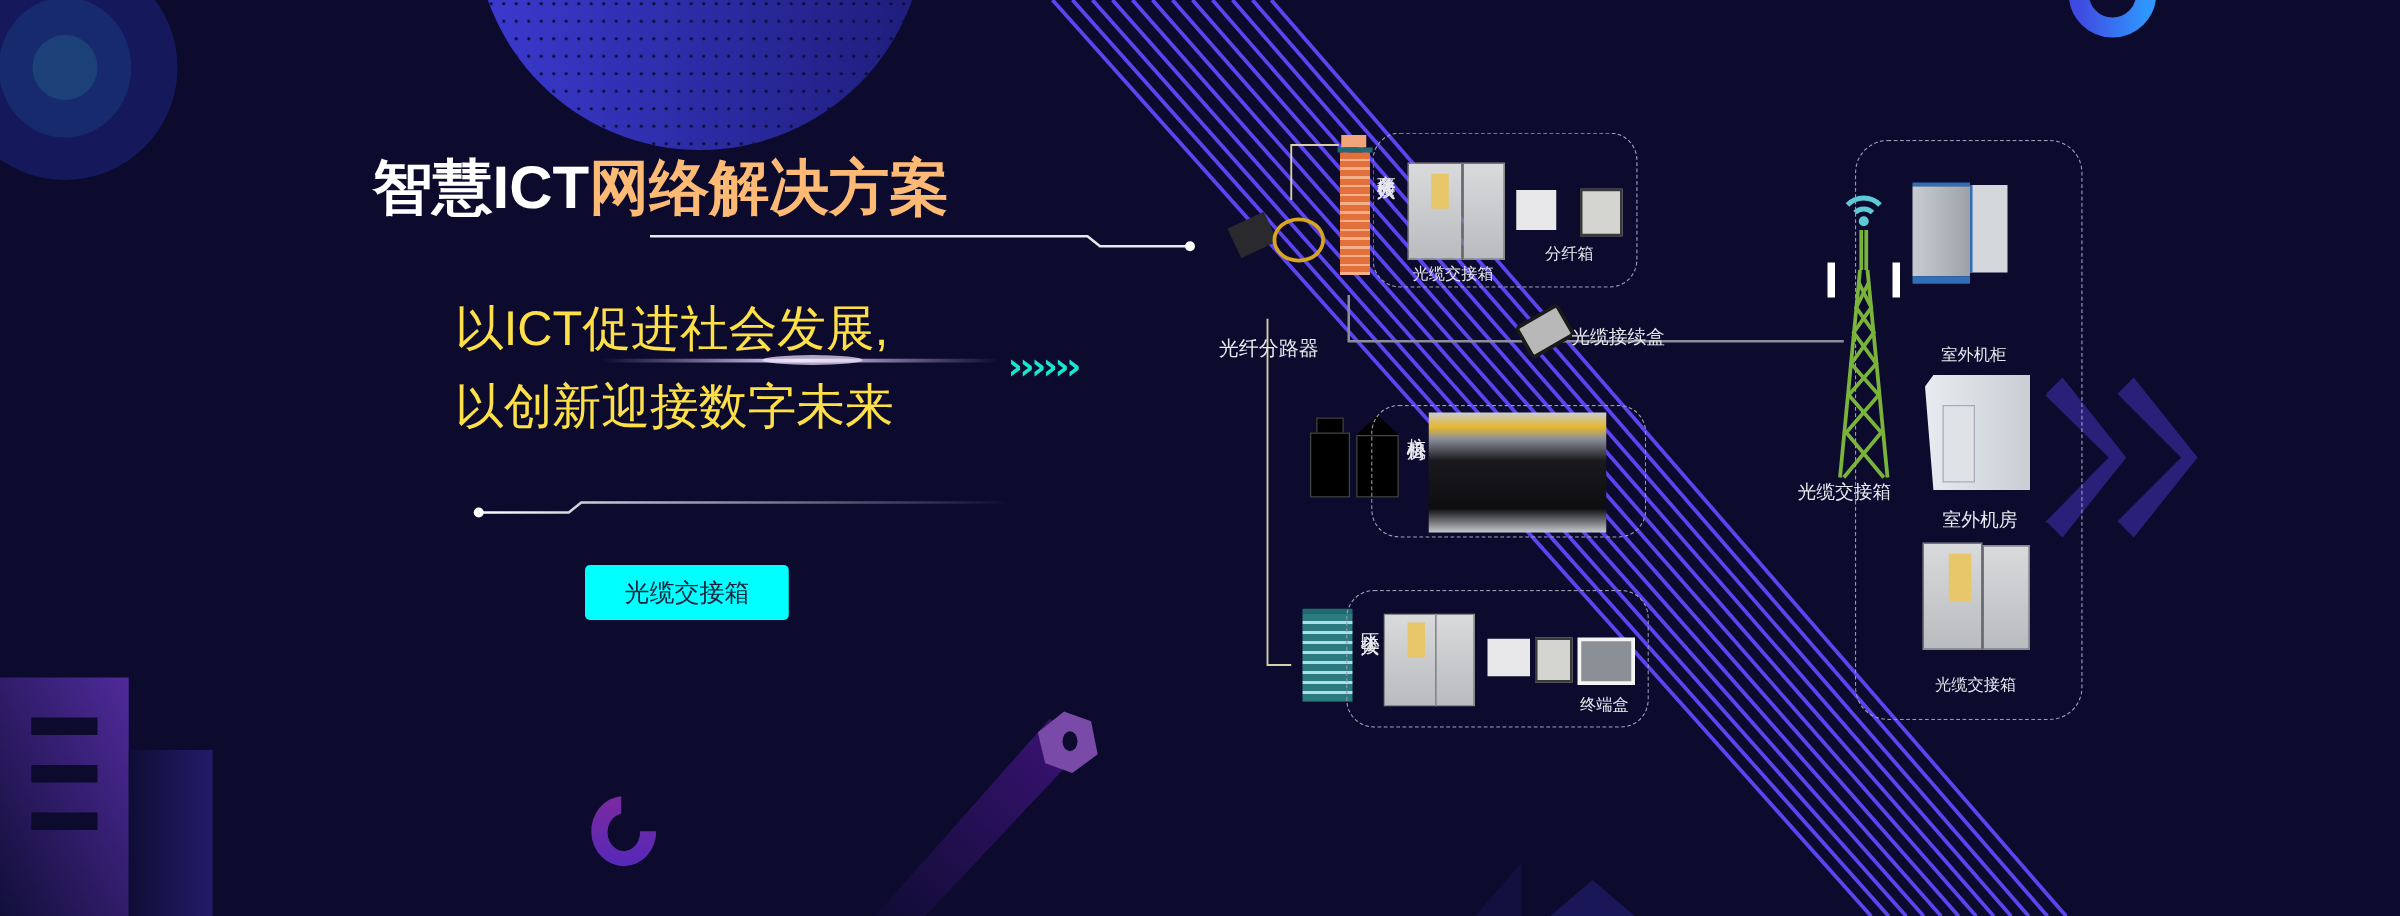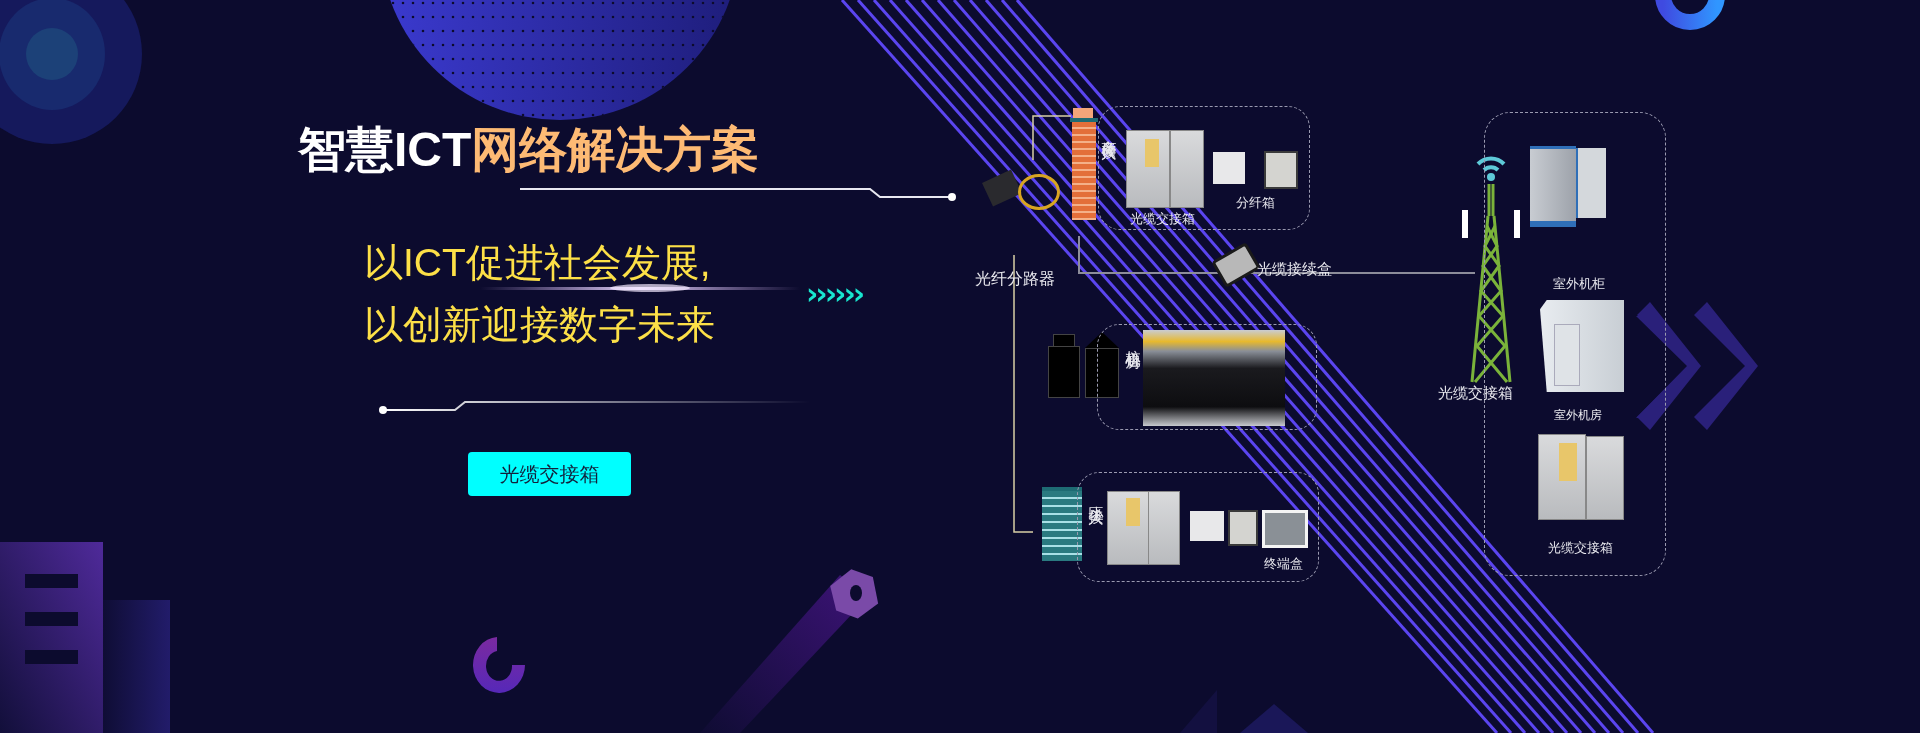--- a/index.html
+++ b/index.html
@@ -211,19 +211,19 @@
   </svg>
   <div class="abs lbl" style="left:1438px;top:384px;font-size:15px;">光缆交接箱</div>
 
   <div class="abs dash-box" style="left:1484px;top:112px;width:180px;height:462px;border-radius:26px;"></div>
   <div class="abs" style="left:1530px;top:146px;width:46px;height:72px;background:linear-gradient(90deg,#c8ccd2,#9da2aa);border-bottom:6px solid #2f6fb8;border-top:3px solid #2f6fb8;"></div>
   <div class="abs" style="left:1576px;top:148px;width:28px;height:70px;background:#d4d8dc;border-left:2px solid #2f6fb8;"></div>
   <div class="abs lbl" style="left:1553px;top:259px;font-size:13px;margin-top:16px;">室外机柜</div>
   <div class="abs" style="left:1540px;top:300px;width:84px;height:92px;background:linear-gradient(90deg,#e8ecf0,#c8ced4);clip-path:polygon(8% 0,100% 0,100% 100%,8% 100%,0 10%);">
     <div style="position:absolute;left:14px;top:24px;width:24px;height:60px;background:#dfe3e7;border:1px solid #aab;"></div>
   </div>
-  <div class="abs lbl" style="left:1554px;top:407px;font-size:12px;">室外机房</div>
+  <div class="abs lbl" style="left:1554px;top:407px;font-size:15px;">室外机房</div>
   <div class="abs cabinet" style="left:1538px;top:434px;width:46px;height:84px;">
     <div style="position:absolute;left:20px;top:8px;width:18px;height:38px;background:#e8c66a;"></div>
   </div>
   <div class="abs cabinet" style="left:1586px;top:436px;width:36px;height:82px;"></div>
   <div class="abs lbl" style="left:1548px;top:539px;font-size:13px;">光缆交接箱</div>
 </div>
 
 </body></html>

